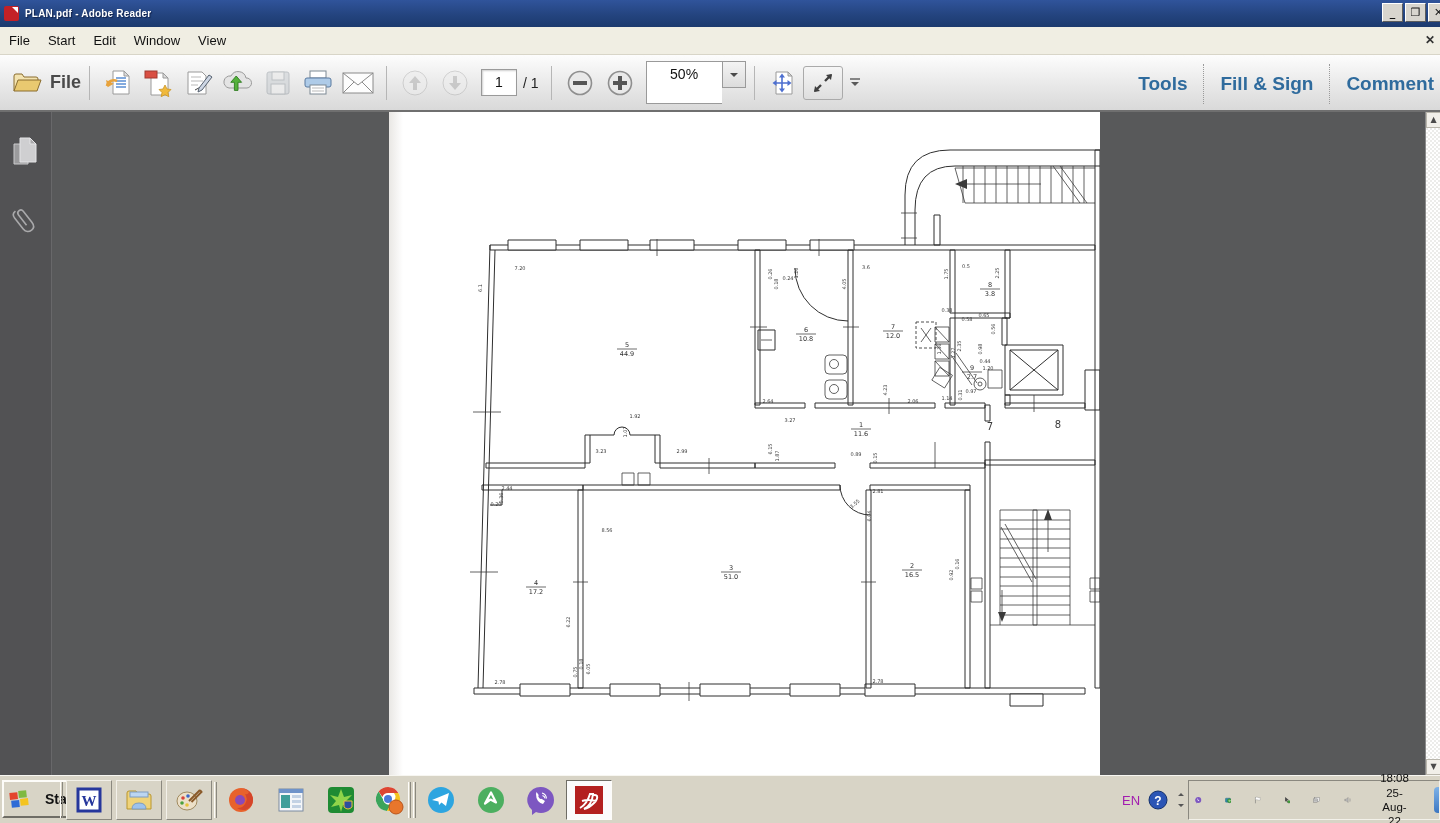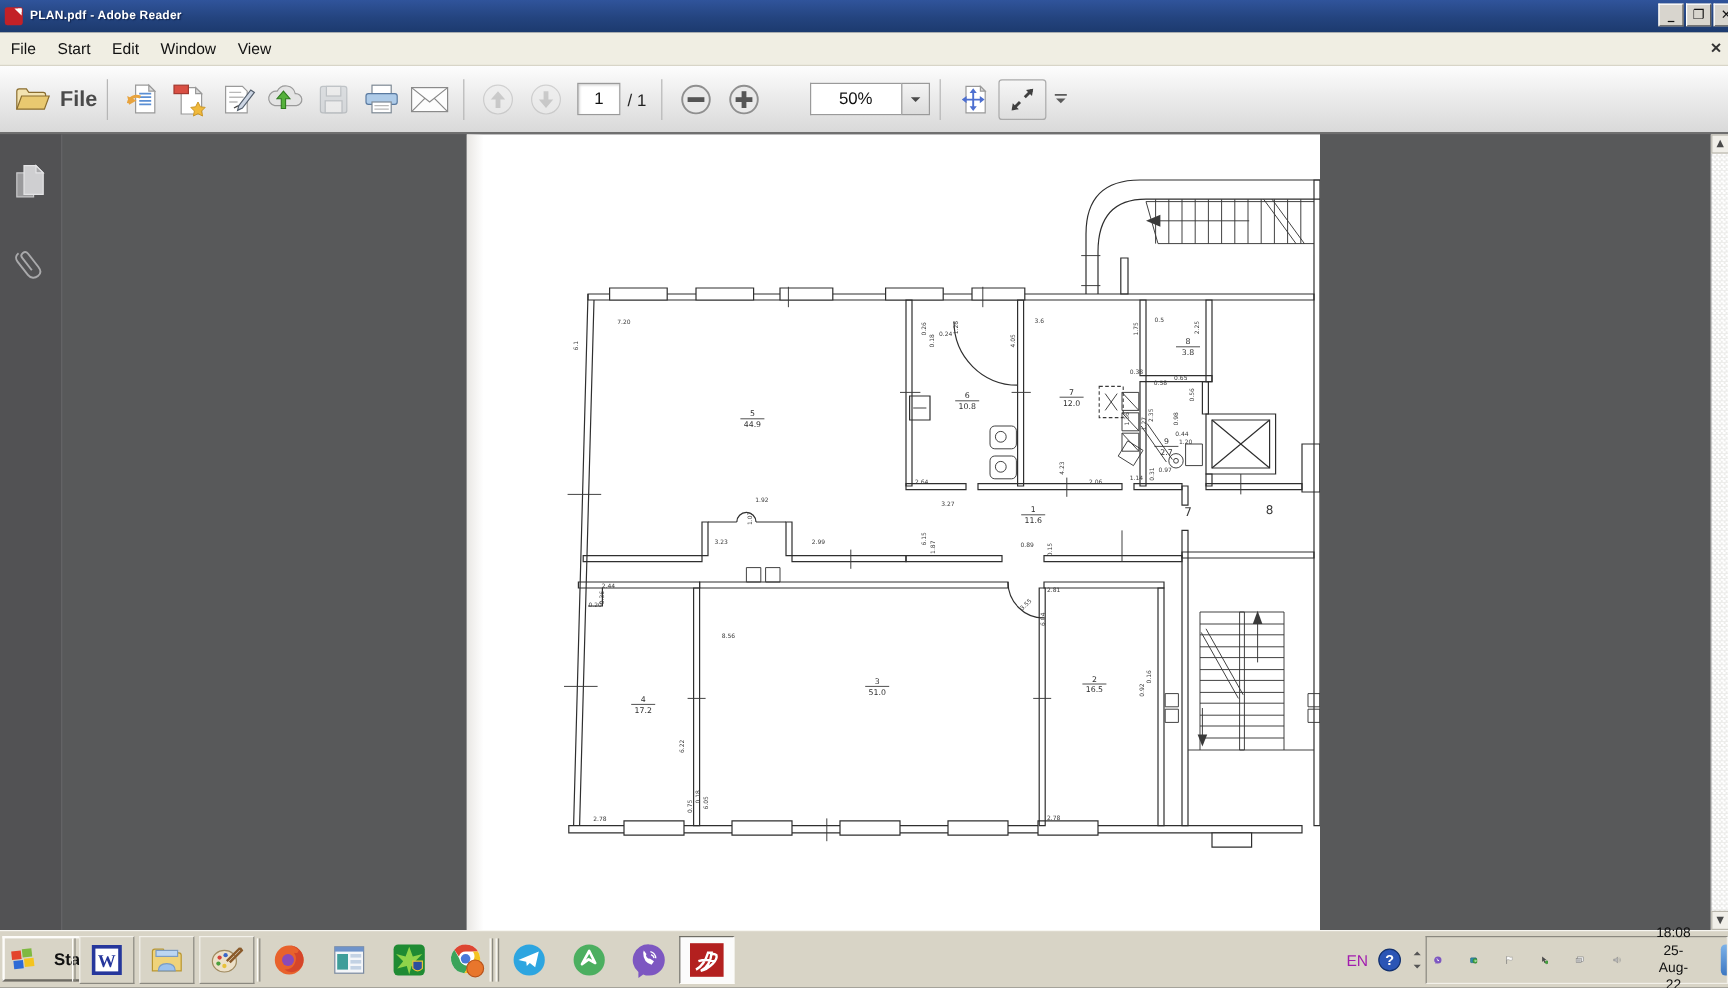--- a/index.html
+++ b/index.html
@@ -27,21 +27,21 @@
     background:linear-gradient(180deg,#fdfdfd 0%,#ececec 45%,#d9d9d9 100%);
     border-bottom:2px solid #6f6f6f; display:flex; align-items:center; }
   .tbtn { height:44px; min-width:40px; display:flex; align-items:center; justify-content:center; border-radius:3px; }
   .tsep { width:1px; height:34px; background:#b6b6b6; margin:0 8px; }
   .open-group { display:flex; align-items:center; margin-left:12px; }
   .open-label { font-size:18px; font-weight:bold; color:#4a4a4a; margin-left:8px; }
   .disabled { opacity:.5; }
   .pagebox { width:36px; height:27px; background:#fff; border:1px solid #9a9a9a; box-shadow:inset 1px 1px 2px #cfcfcf;
     font-size:14px; color:#111; text-align:center; line-height:25px; margin:0 6px; }
   .pagetotal { font-size:14px; color:#222; margin-right:4px; }
-  .zoombox { width:76px; height:27px; background:#fff; border:1px solid #9a9a9a; border-right:none; font-size:14px; color:#111; text-align:center; line-height:25px;margin-left:29px; }
+  .zoombox { width:76px; height:43px; background:#fff; border:1px solid #9a9a9a; border-right:none; font-size:14px; color:#111; text-align:center; line-height:25px; }
   .zoomdrop { width:24px; height:27px; border:1px solid #9a9a9a; background:linear-gradient(#f4f4f4,#dcdcdc); display:flex; align-items:center; justify-content:center; }
   .rtabs { position:absolute; right:6px; top:0; height:57px; display:flex; align-items:center; }
   .rtab { font-size:19px; font-weight:bold; color:#2f6b9d; padding:0 16px; }
   .rtab-sep { width:1px; height:40px; border-left:1px dotted #9a9a9a; }
 
   
   .workspace { position:absolute; left:0; top:112px; width:1440px; height:663px; background:#58595a; }
   .sidebar { position:absolute; left:0; top:0; width:52px; height:663px; background:#525254; border-right:1px solid #68686a; }
   .side-ic { position:absolute; left:10px; }
   .page { position:absolute; left:389px; top:0; width:711px; height:663px; background:#fff; }
@@ -216,20 +216,27 @@
       <path d="M3 21 l1 -6 5 5 z M21 3 l-1 6 -5 -5 z" fill="#3f3f3f"></path>
     </svg>
   </div>
   <div class="tbtn" style="min-width:24px;">
     <svg width="12" height="10" viewBox="0 0 12 10">
       <path d="M1 1 h10" stroke="#5a5a5a" stroke-width="1.4"></path>
         <path d="M2 4 l4 4 4 -4 z" fill="#5a5a5a"></path>
     </svg>
   </div>
 
+  <div class="rtabs">
+    <span class="rtab">Tools</span>
+    <span class="rtab-sep"></span>
+    <span class="rtab">Fill &amp; Sign</span>
+    <span class="rtab-sep"></span>
+    <span class="rtab" style="padding-right:0;">Comment</span>
+  </div>
 </div>
 
 <div class="workspace">
   <div class="sidebar">
     <div class="side-ic" style="top:22px;">
       <svg width="32" height="38" viewBox="0 0 32 38">
         <path d="M4 10 h14 v20 h-14 z" fill="#9b9b9d" stroke="#c9c9cb"></path>
         <path d="M10 4 h10 l6 6 v18 h-16 z" fill="#cfcfd1" stroke="#e4e4e6"></path>
         <path d="M20 4 l6 6 h-6 z" fill="#a9a9ab" stroke="#e4e4e6"></path>
       </svg>

